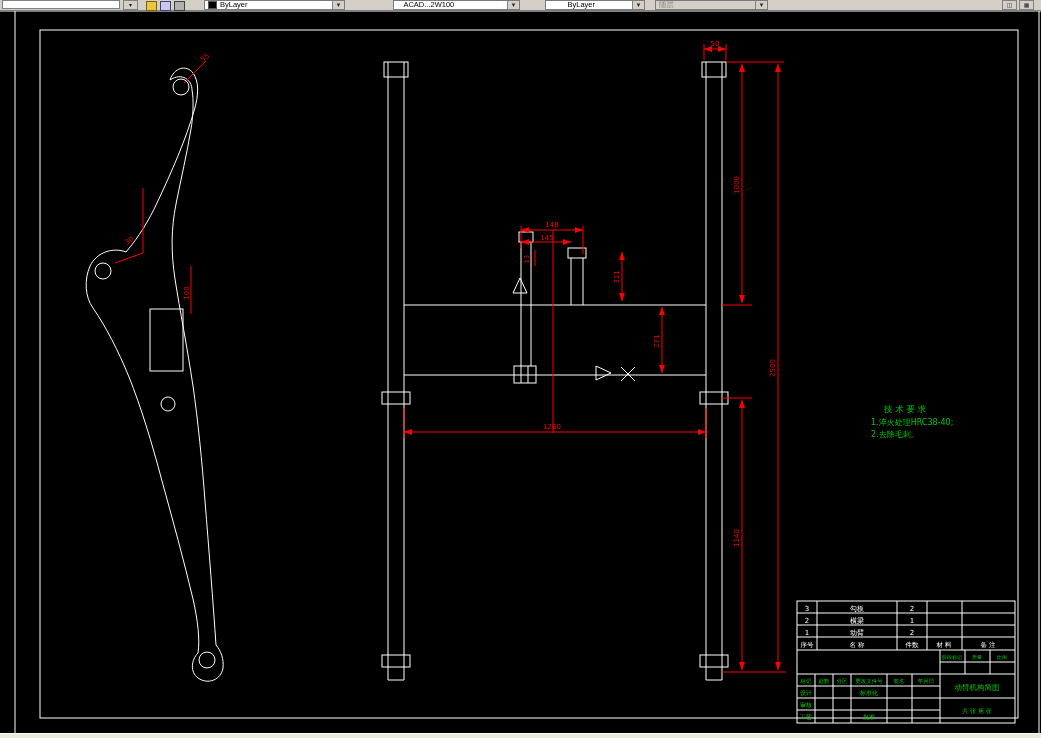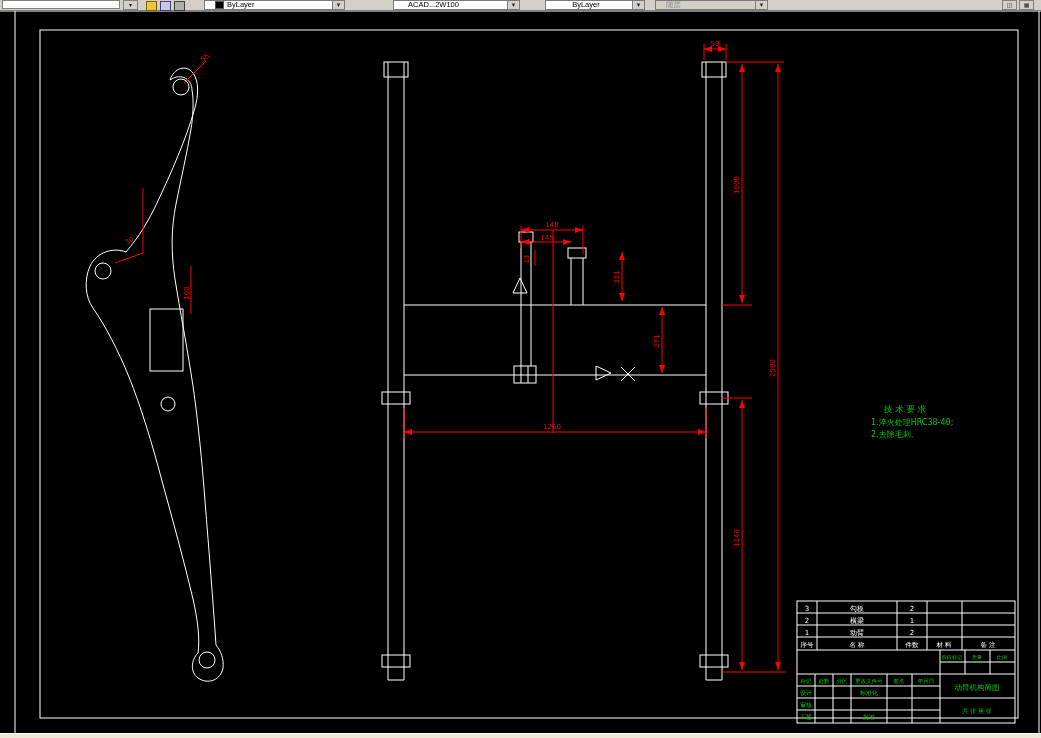--- a/index.html
+++ b/index.html
@@ -2,21 +2,21 @@
 <html><head>
 <meta charset="utf-8">
 <style>
   html,body{margin:0;padding:0;background:#000;}
   .app{position:relative;width:1041px;height:738px;background:#000;overflow:hidden;
        font-family:"Liberation Sans","DejaVu Sans",sans-serif;}
   
   .toolbar{position:absolute;top:0;left:0;width:1041px;height:10px;background:#d4d0c8;z-index:5;}
   .tb-field{position:absolute;top:0;height:9px;background:#fff;border:1px solid #808080;box-sizing:border-box;}
   .combo{position:absolute;top:0;height:10px;background:#fff;border:1px solid #7a7a7a;box-sizing:border-box;
-         font-size:7.5px;line-height:8px;color:#000;display:flex;align-items:center;padding-left:10px;overflow:hidden;}
+         font-size:7.5px;line-height:8px;color:#000;display:flex;align-items:center;padding-left:3px;overflow:hidden;}
   .combo .dd{margin-left:auto;width:11px;height:100%;background:#d4d0c8;border-left:1px solid #808080;
              font-size:6px;text-align:center;line-height:9px;color:#333;}
   .combo .swatch{width:7px;height:6px;background:#000;border:1px solid #555;margin-right:3px;flex:none;}
   .combo.disabled{color:#8a8a8a;background:#d4d0c8;justify-content:flex-end;}
   .tb-btn{position:absolute;top:0;width:15px;height:10px;background:#d4d0c8;border:1px solid #808080;
           box-sizing:border-box;font-size:6px;line-height:8px;text-align:center;color:#222;}
   .tb-ico{position:absolute;top:1px;width:9px;height:8px;}
   
   .statusbar{position:absolute;left:0;bottom:0;width:1041px;height:4px;background:#ece9d8;border-top:1px solid #fff;z-index:5;}
   .canvas{position:absolute;top:10px;left:0;width:1041px;height:724px;background:#000;}

